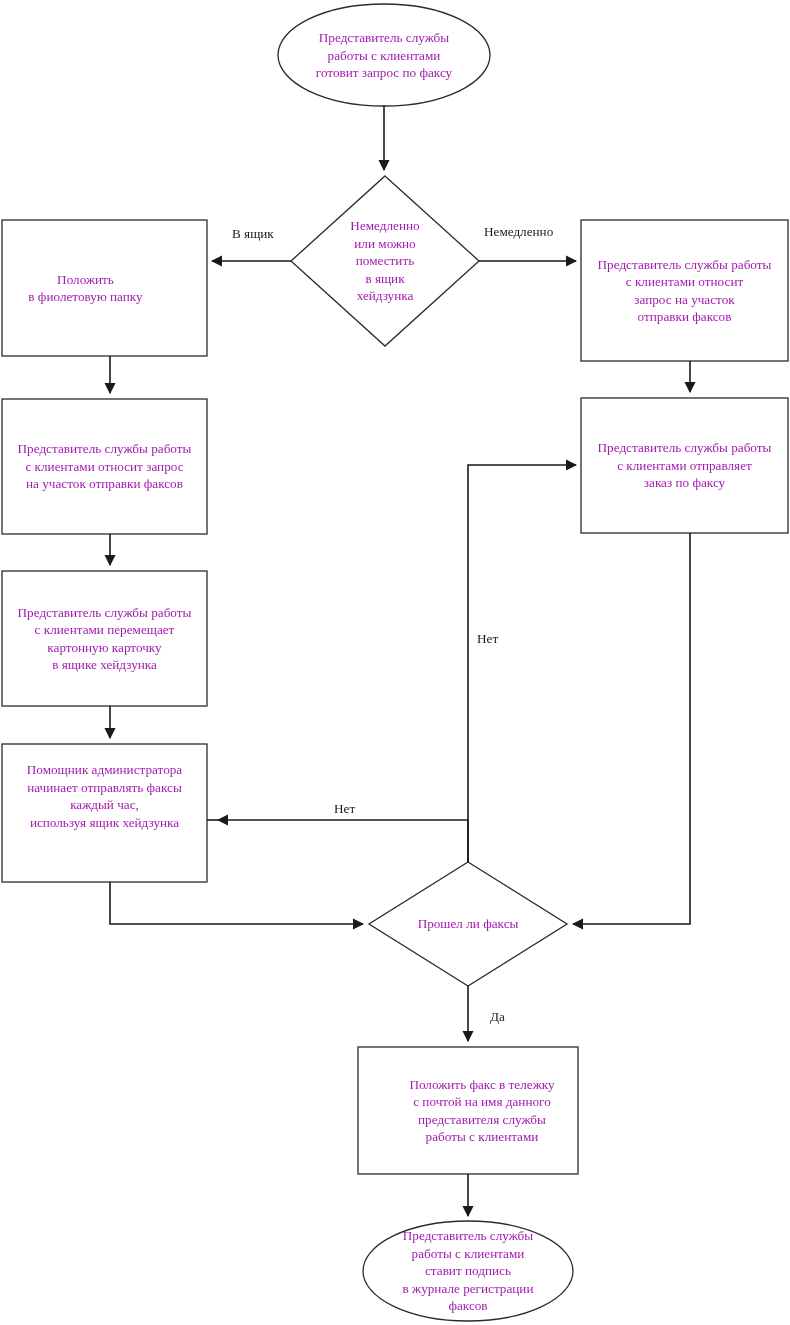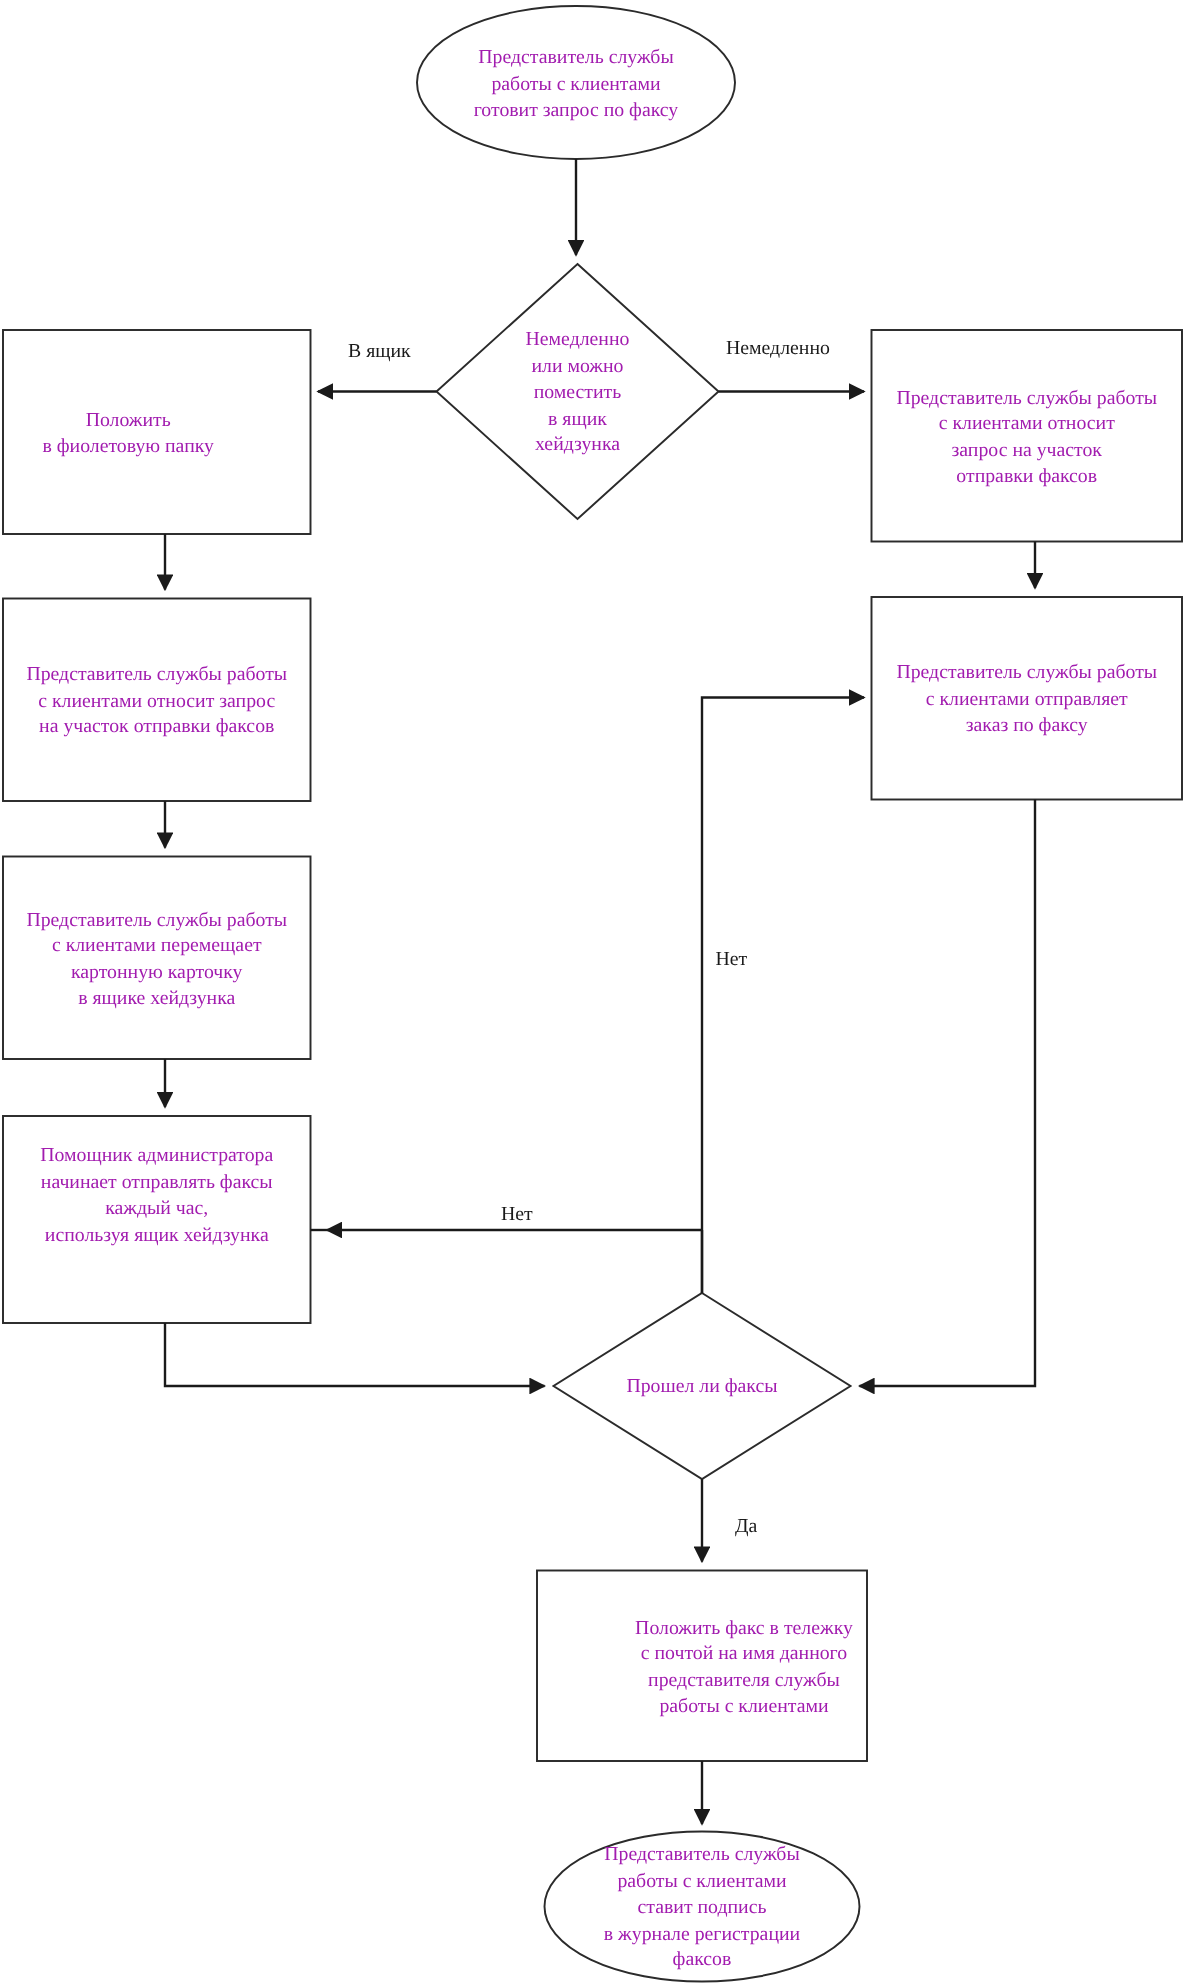--- a/index.html
+++ b/index.html
@@ -122,21 +122,21 @@
 картонную карточку
 в ящике хейдзунка</div>
 
   <div class="node-text" style="left:2px;top:744px;width:205px;height:104px;">Помощник администратора
 начинает отправлять факсы
 каждый час,
 используя ящик хейдзунка</div>
 
   <div class="node-text" style="left:379px;top:862px;width:178px;height:124px;">Прошел ли факсы</div>
 
-  <div class="node-text" style="left:372px;top:1047px;width:248px;height:127px;">Положить факс в тележку
+  <div class="node-text" style="left:358px;top:1047px;width:248px;height:127px;">Положить факс в тележку
 с почтой на имя данного
 представителя службы
 работы с клиентами</div>
 
   <div class="node-text" style="left:363px;top:1221px;width:210px;height:100px;">Представитель службы
 работы с клиентами
 ставит подпись
 в журнале регистрации
 факсов</div>
 

